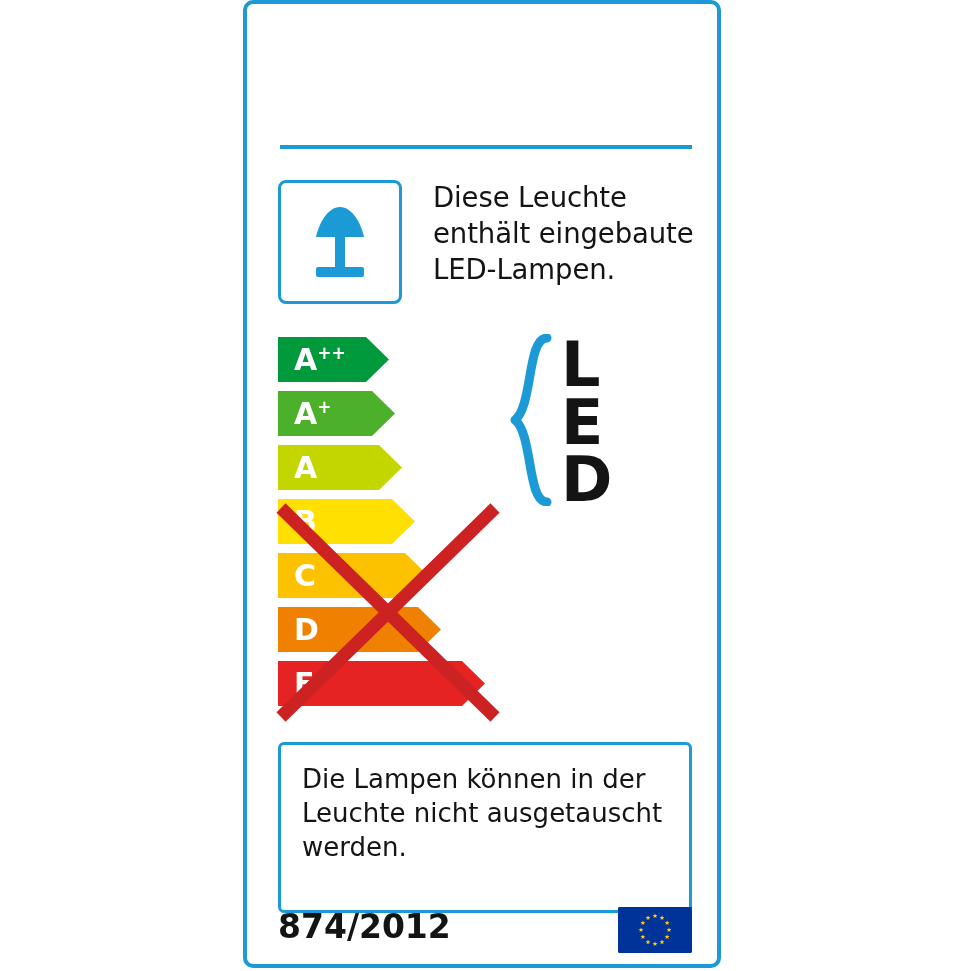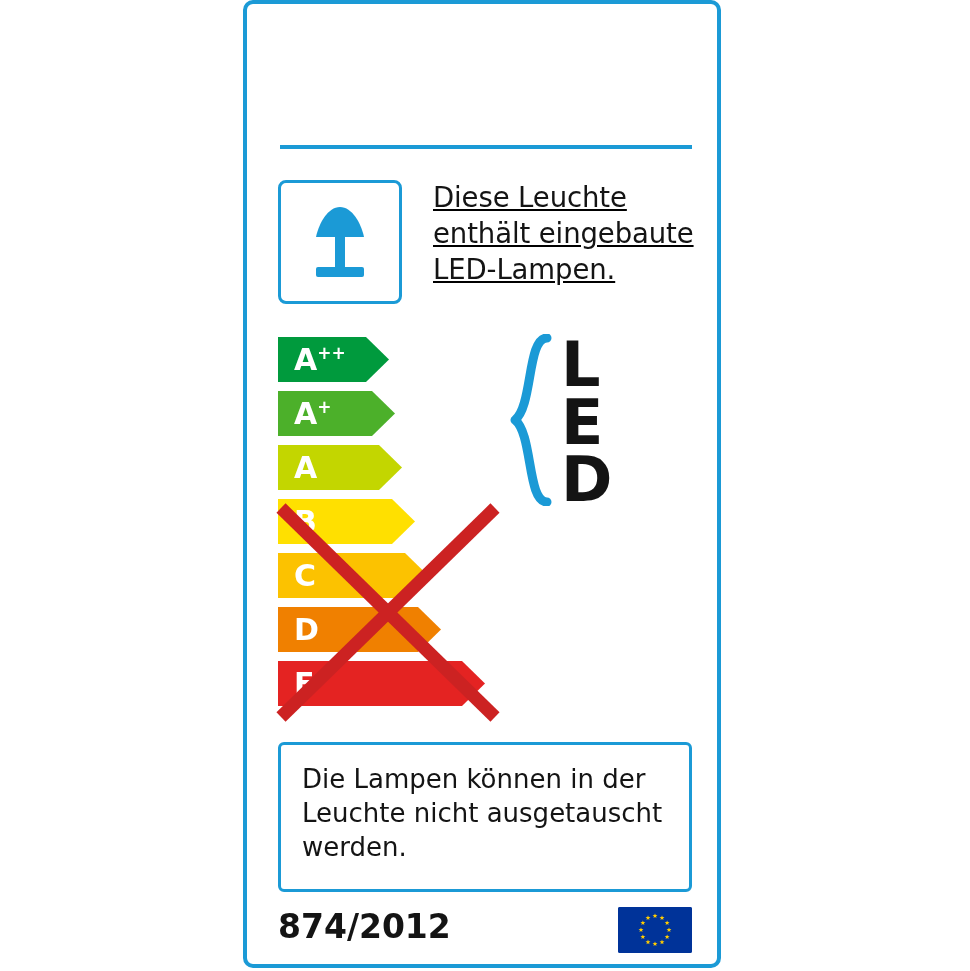--- a/index.html
+++ b/index.html
@@ -39,21 +39,20 @@
   }
 
   
   .lamp-row {
     position: absolute;
     left: 31px;
     top: 176px;
     width: 420px;
     display: flex;
     align-items: flex-start;
-    text-decoration: underline;
   }
   .lamp-box {
     width: 124px;
     height: 124px;
     border: 3px solid #1b9ad6;
     border-radius: 8px;
     box-sizing: border-box;
     flex: 0 0 auto;
     position: relative;
   }
@@ -135,21 +134,21 @@
     color: #141414;
     letter-spacing: 0px;
   }
 
   
   .note-box {
     position: absolute;
     left: 31px;
     top: 738px;
     width: 414px;
-    height: 150px;
+    height: 171px;
     border: 3px solid #1b9ad6;
     border-radius: 6px;
     box-sizing: border-box;
   }
   .note-text {
     position: absolute;
     left: 21px;
     top: 18px;
     width: 375px;
     font-size: 26px;

